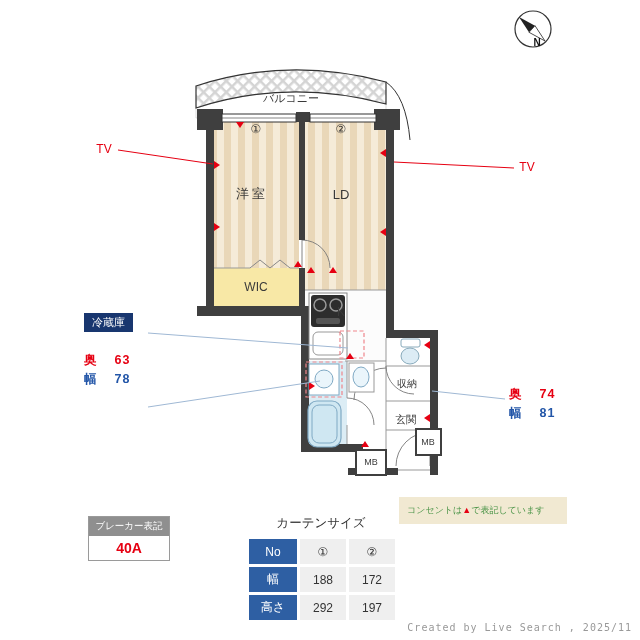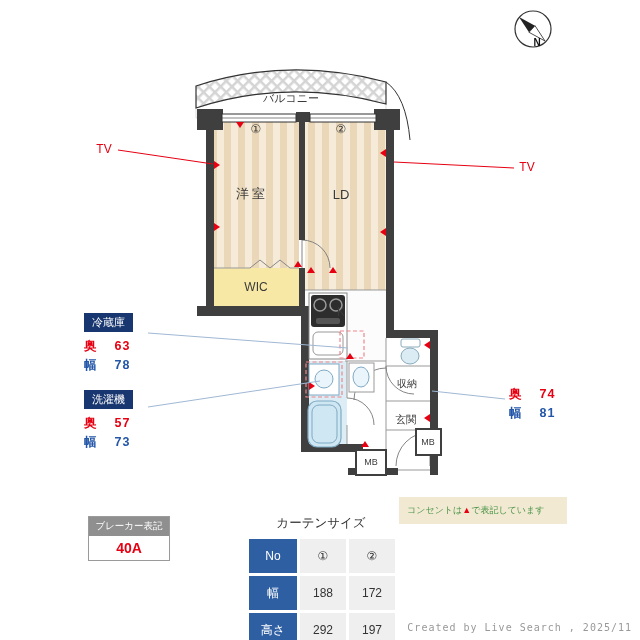--- a/index.html
+++ b/index.html
@@ -4,33 +4,33 @@
 <style>
   html,body{margin:0;padding:0;background:#fff;}
   .stage{position:relative;width:640px;height:640px;background:#ffffff;
          font-family:"Liberation Sans",sans-serif;overflow:hidden;}
   .plan-svg{position:absolute;left:0;top:0;}
   .lbl{position:absolute;transform:translate(-50%,-50%);color:#3a3a3a;white-space:nowrap;}
   .red{color:#e60012;}
   .blue{color:#2356a8;}
   .callout{position:absolute;}
   .callout-badge{background:#18366f;color:#fff;font-size:11px;padding:2px 8px;
-                 display:inline-block;margin-bottom:4px;}
+                 display:inline-block;margin-bottom:18px;}
   .dim-row{font-size:12.5px;font-weight:bold;margin-top:2px;letter-spacing:1px;}
   .dim-k{display:inline-block;width:26px;}
   .breaker{position:absolute;left:88px;top:489px;width:80px;border:1px solid #9a9a9a;margin-top:27px;}
   .breaker-head{background:#8f8f8f;color:#fff;font-size:9.5px;text-align:center;padding:3px 0;}
   .breaker-body{background:#fff;color:#e60012;font-size:14px;font-weight:bold;
                 text-align:center;padding:4px 0;}
   .note{position:absolute;left:399px;top:497px;width:152px;background:#f1e9d2;
         padding:5px 8px;font-size:9px;color:#4a9447;line-height:1.9;}
   .note .marker{color:#e60012;}
   .ctable{position:absolute;left:249px;top:539px;display:grid;
           grid-template-columns:48px 46px 46px;gap:3px;}
-  .cell{height:34px;display:flex;align-items:center;justify-content:center;font-size:12px;}
+  .cell{height:25px;display:flex;align-items:center;justify-content:center;font-size:12px;}
   .cell-blue{background:#2e5fa3;color:#fff;}
   .cell-gray{background:#efefef;color:#333;}
   .footer{position:absolute;right:8px;top:622px;font-family:"DejaVu Sans Mono",monospace;
           font-size:10px;color:#999;letter-spacing:1px;}
 </style>
 </head>
 <body>
 
 <div class="stage">
 
@@ -195,31 +195,20 @@
     <div class="dim-row red">
       <span class="dim-k">奥</span>
       <span class="dim-v">63</span>
     </div>
     <div class="dim-row blue">
       <span class="dim-k">幅</span>
       <span class="dim-v">78</span>
     </div>
   </div>
 
-  <div class="callout" style="left:84px;top:389px;">
-    <span class="callout-badge">洗濯機</span>
-    <div class="dim-row red">
-      <span class="dim-k">奥</span>
-      <span class="dim-v">57</span>
-    </div>
-    <div class="dim-row blue">
-      <span class="dim-k">幅</span>
-      <span class="dim-v">73</span>
-    </div>
-  </div>
 
   <div class="callout" style="left:509px;top:384px;">
     <div class="dim-row red">
       <span class="dim-k">奥</span>
       <span class="dim-v">74</span>
     </div>
     <div class="dim-row blue">
       <span class="dim-k">幅</span>
       <span class="dim-v">81</span>
     </div>

